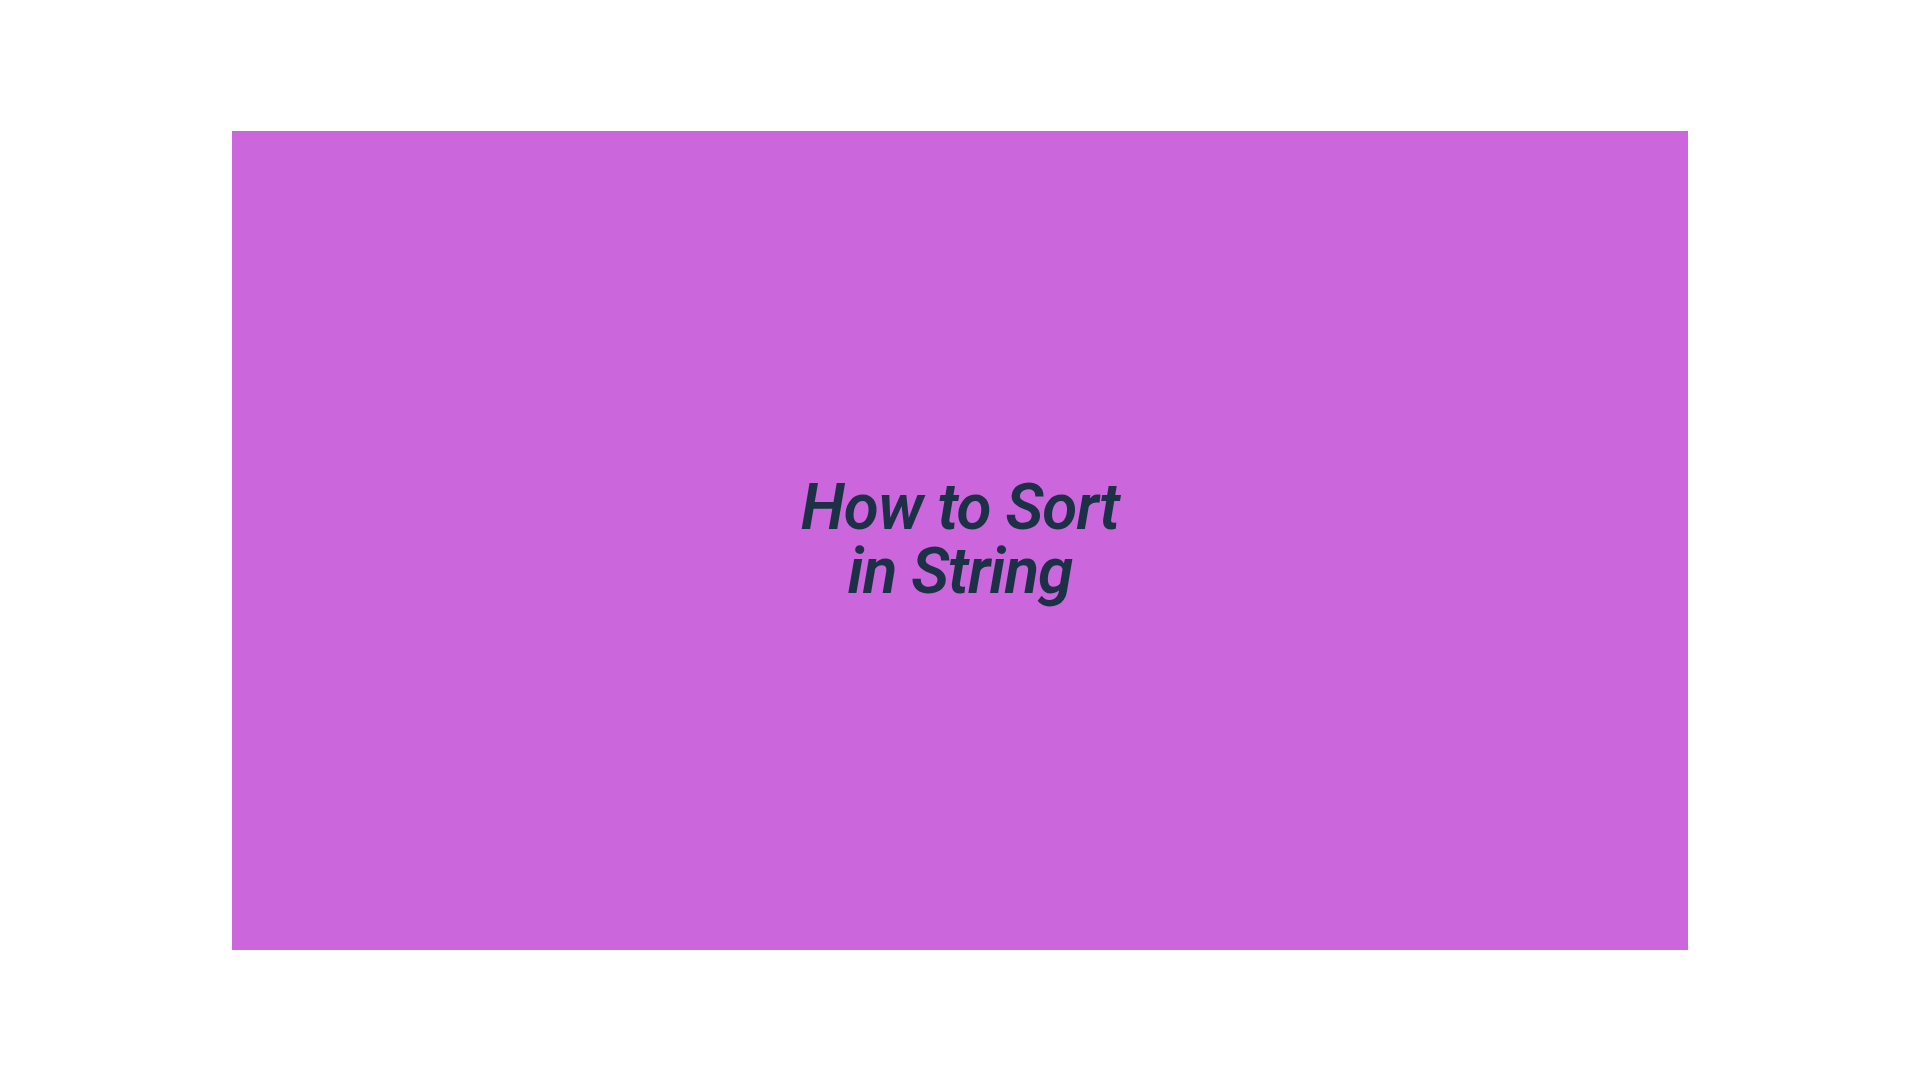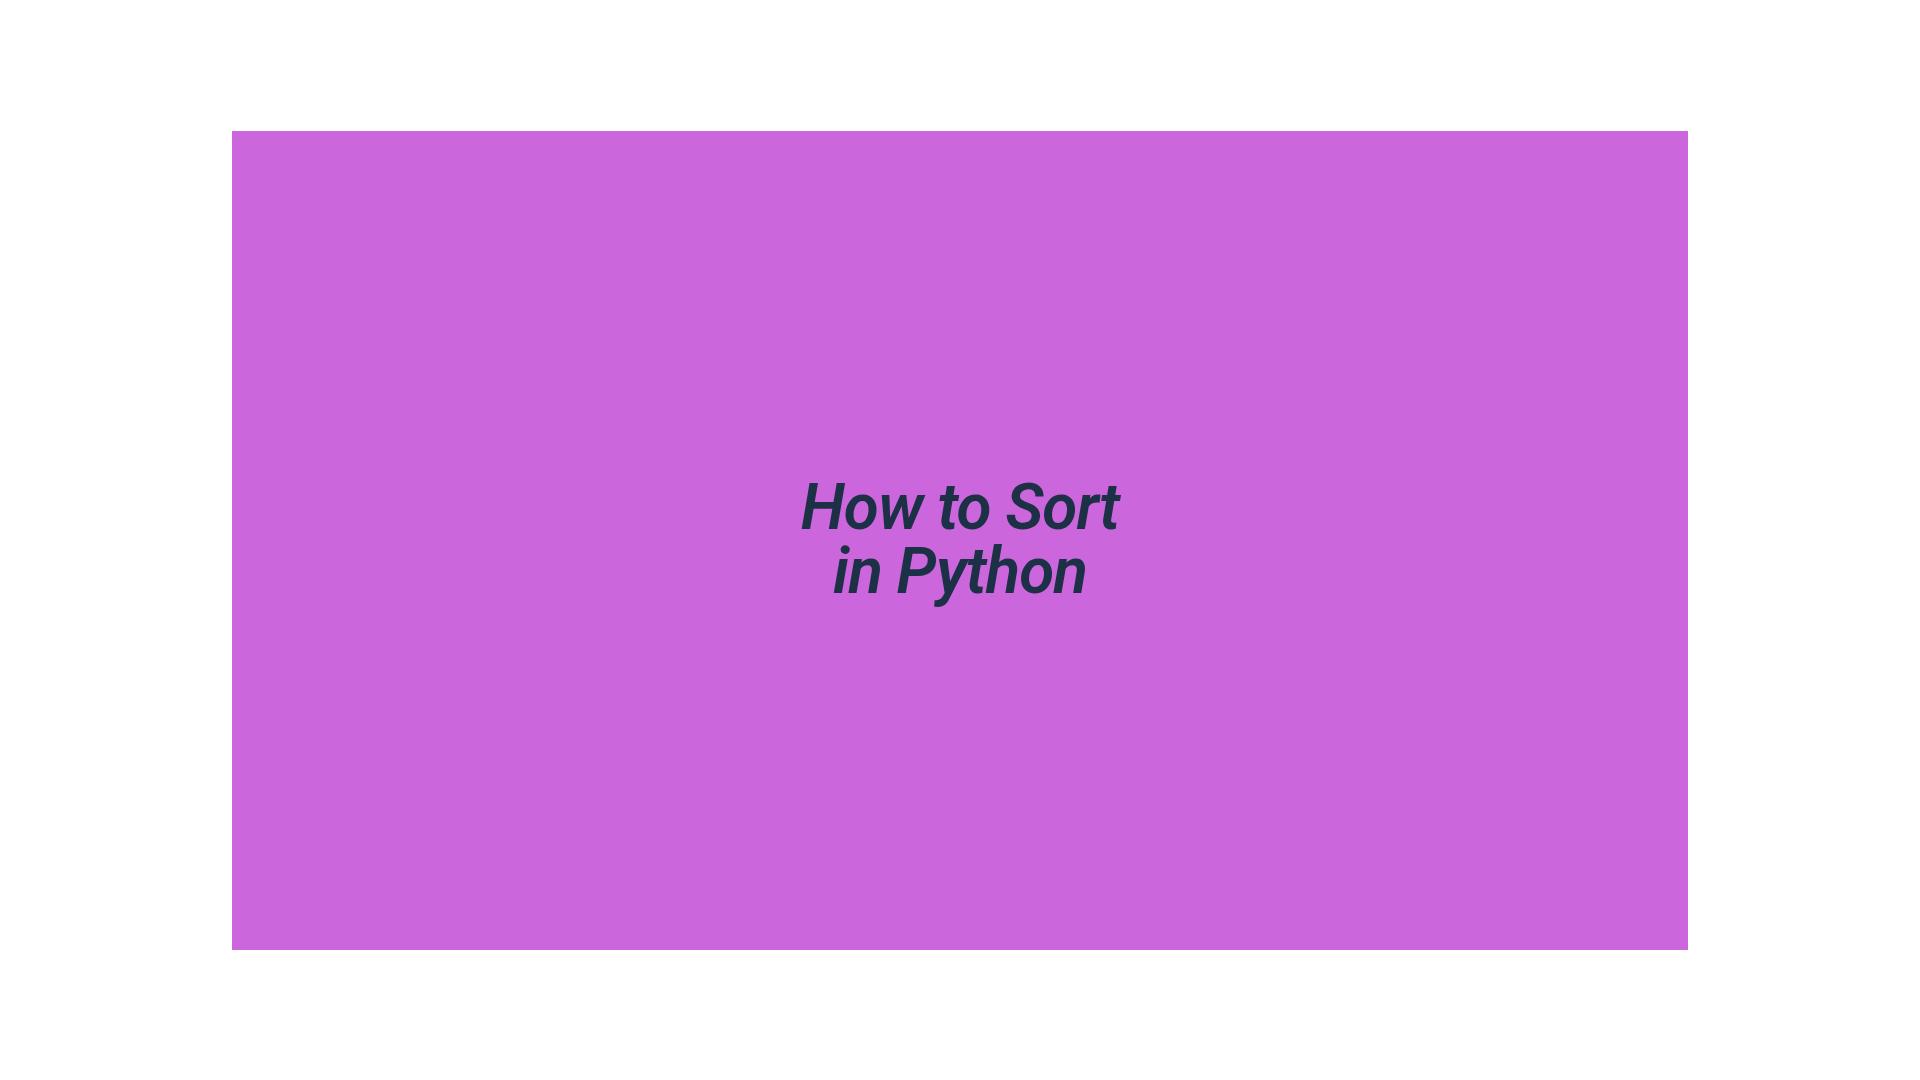--- a/index.html
+++ b/index.html
@@ -39,15 +39,15 @@
   .title .line {
     display: block;
   }
 </style>
 </head>
 <body>
 
 <div class="card">
   <h1 class="title">
     <span class="line">How to Sort</span>
-    <span class="line">in Python</span>
+    <span class="line">in String</span>
   </h1>
 </div>
 
 </body></html>

